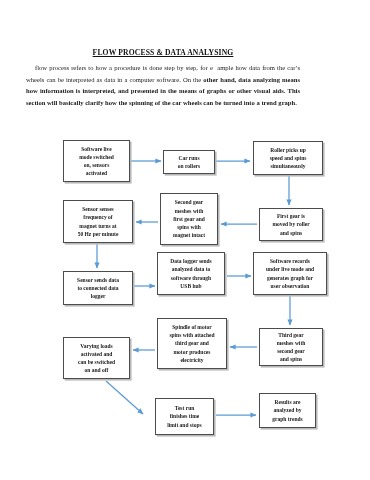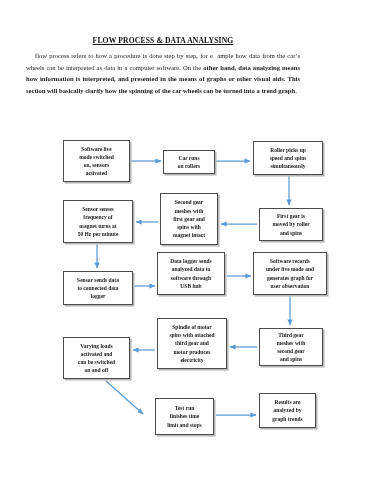--- a/index.html
+++ b/index.html
@@ -19,21 +19,21 @@
     position: relative;
     width: 370px;
     height: 480px;
     background: #ffffff;
   }
 
   
   #doc-header {
     position: absolute;
     left: 0;
-    top: 36px;
+    top: 48px;
     width: 326px;
   }
   #doc-title {
     text-align: center;
     font-weight: bold;
     font-size: 7.6px;
     letter-spacing: 0.15px;
     text-decoration: underline;
     line-height: 10px;
     color: #111;

